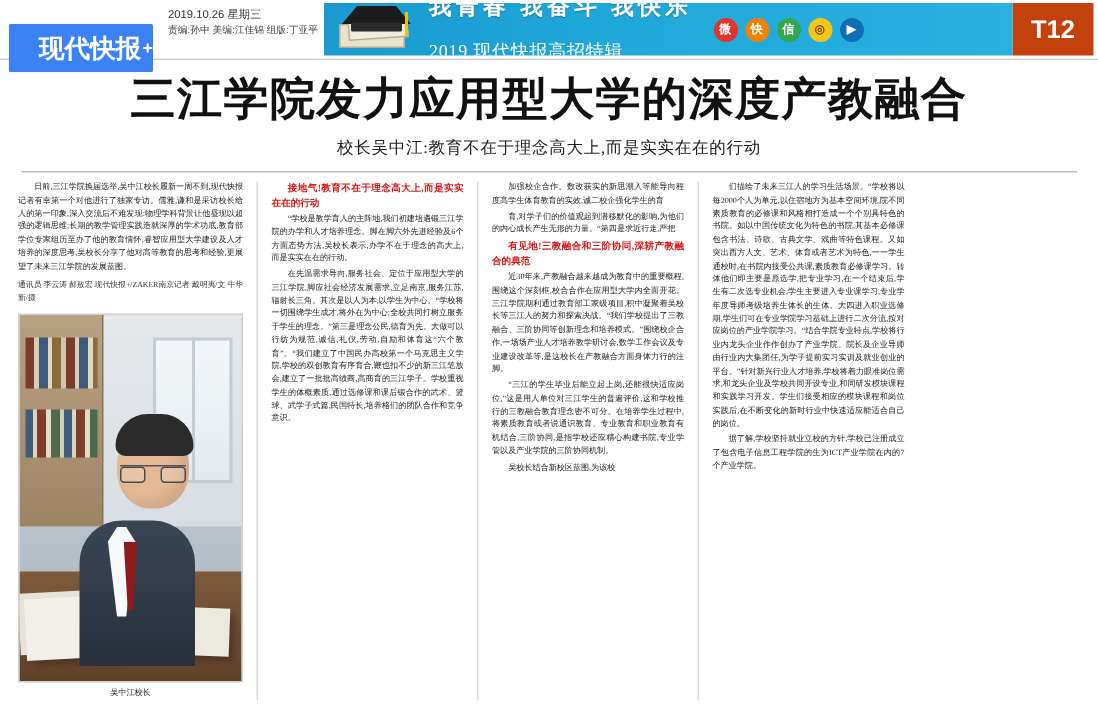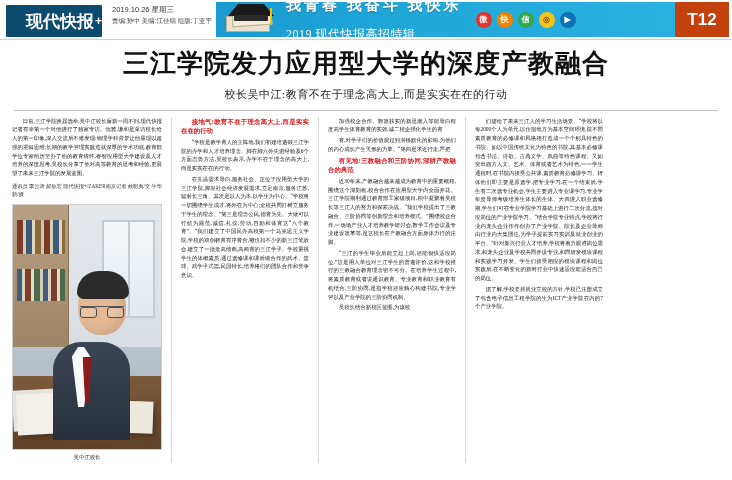--- a/index.html
+++ b/index.html
@@ -15,26 +15,26 @@
   
   .masthead {
     height: 40px;
     display: flex;
     align-items: stretch;
     border-bottom: 1px solid #cfcfcf;
     position: relative;
   }
   .logo-box {
     width: 96px;
-    background: #0c4a6e;
+    background: #3b82f6;
     color: #fff;
     display: flex;
     align-items: center;
     justify-content: center;
-    margin: 5px 0 3px 6px;
+    margin: 16px 0 3px 6px;
     height: 32px;
     font-family: "Liberation Sans", sans-serif;
     font-weight: bold;
     font-size: 17px;
     letter-spacing: 0px;
     border-radius: 1px;
     padding-left: 20px;
   }
   .logo-plus { font-size: 12px; margin-left: 1px; }
 
@@ -123,21 +123,21 @@
     font-size: 17px; font-weight: bold;
     margin: 2px 3px 2px 0;
   }
 
   
   .headline-wrap {
     padding: 10px 14px 0 14px;
     text-align: center;
   }
   .headline {
-    font-size: 26px;
+    font-size: 30px;
     font-weight: bold;
     letter-spacing: 1px;
     color: #111;
     font-family: "Liberation Serif", serif;
     line-height: 1.1;
   }
   .subhead {
     margin-top: 8px;
     font-size: 11px;
     color: #222;

